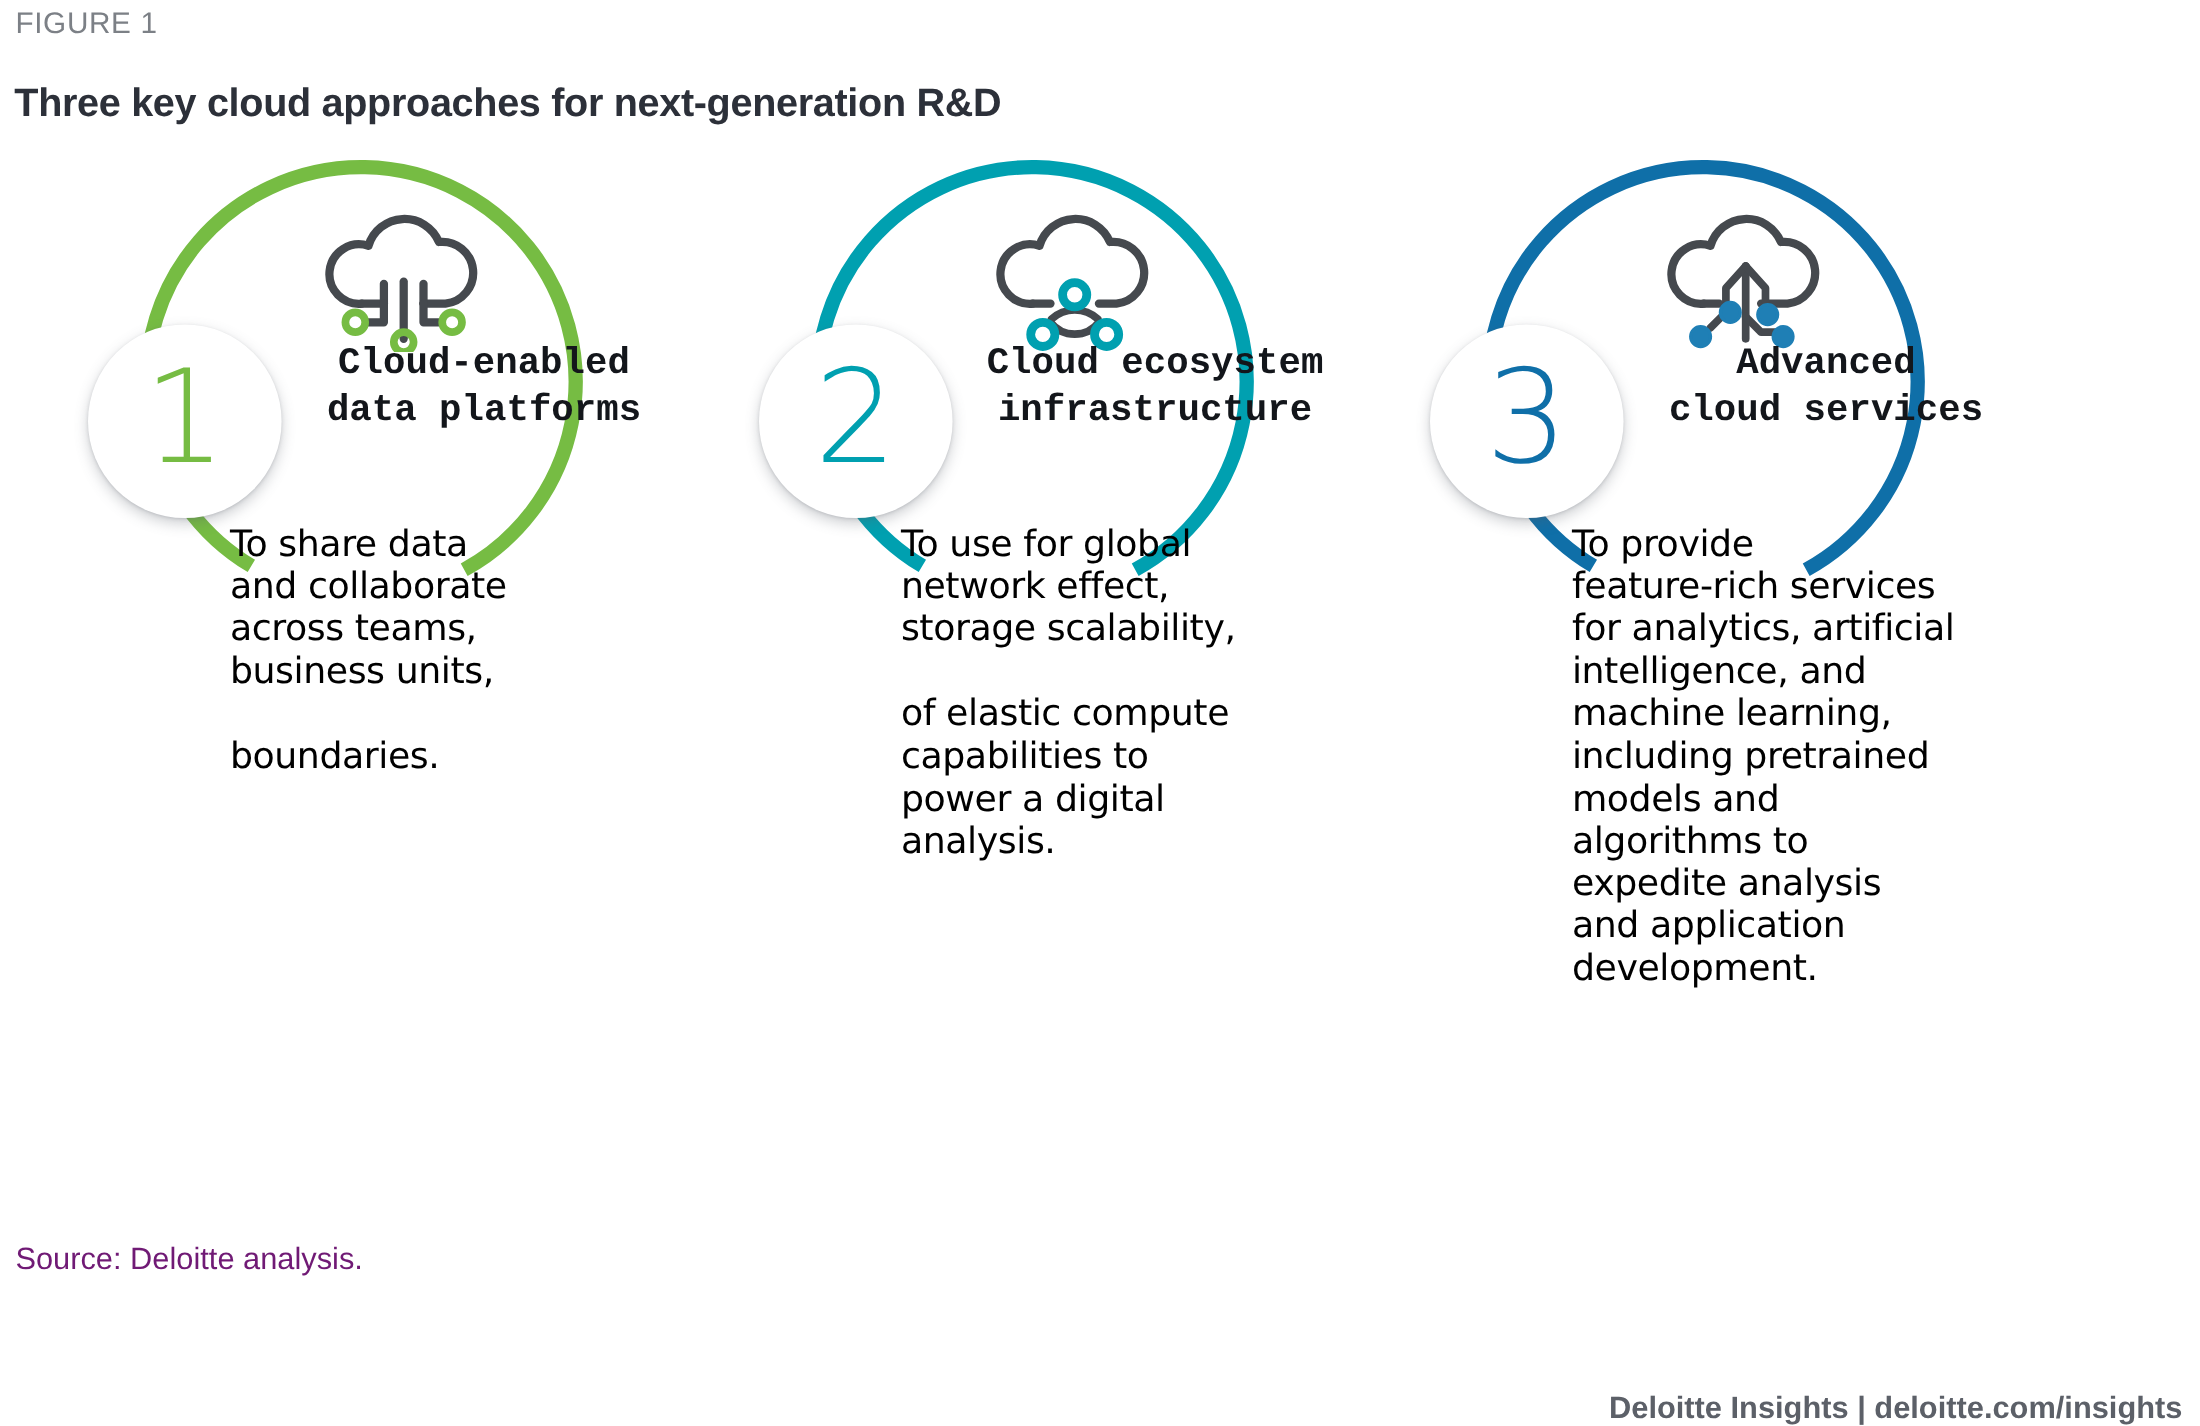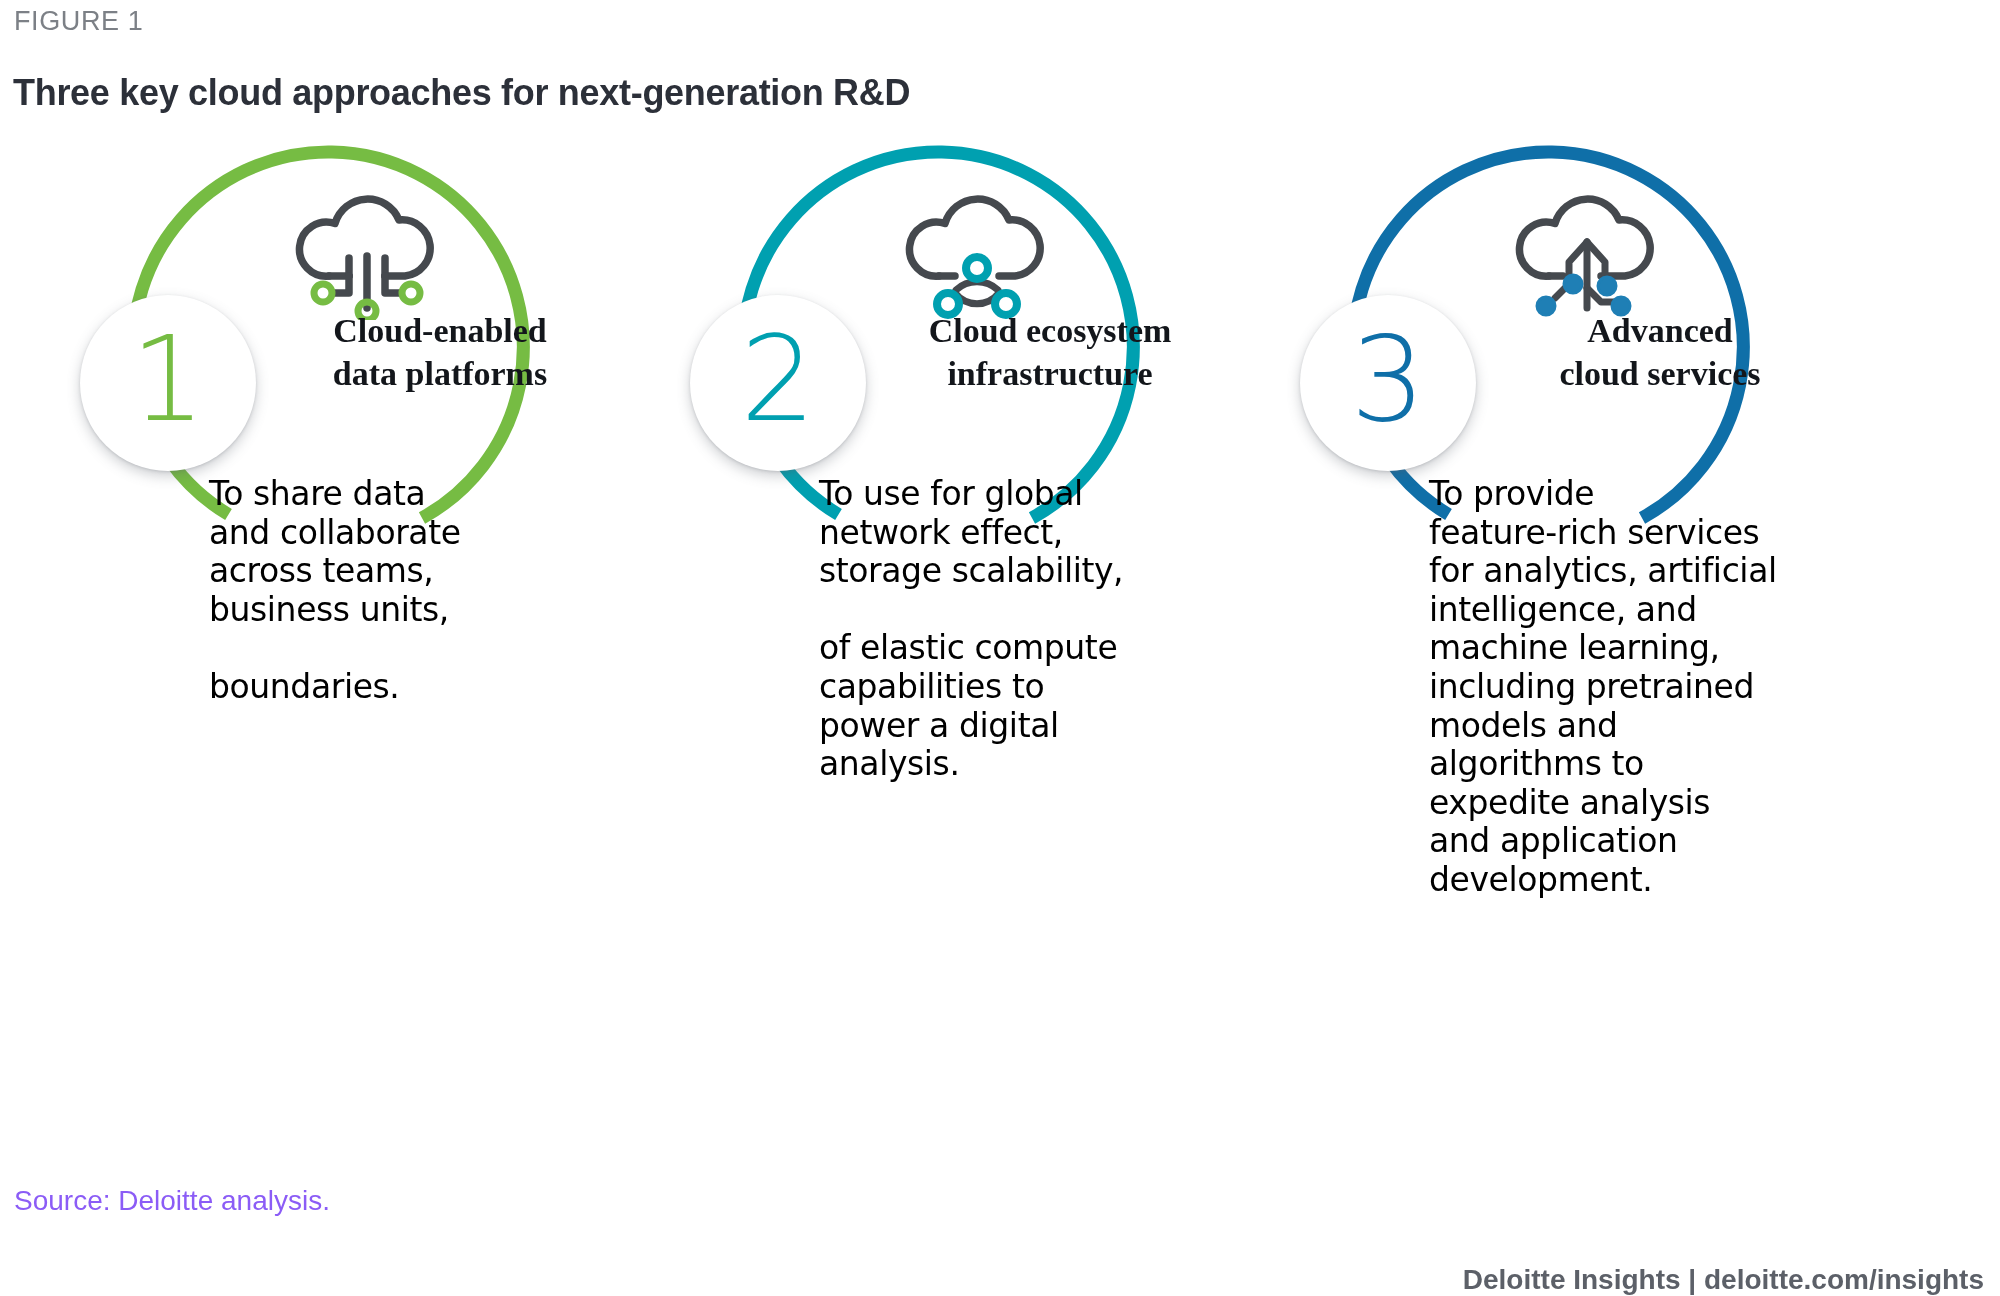--- a/index.html
+++ b/index.html
@@ -104,21 +104,21 @@
   .panel-heading {
     position: absolute;
     left: 160px;
     top: 190px;
     width: 470px;
     text-align: center;
     font-size: 34px;
     line-height: 1.25;
     font-weight: bold;
     color: #13161b;
-    font-family: Liberation Serif, serif;
+    font-family: Liberation Mono, monospace;
     z-index: 6;
   }
 
   
   .panel-body {
     position: absolute;
     left: 164px;
     top: 355px;
     width: 360px;
     font-size: 33px;
@@ -128,23 +128,23 @@
     font-family: "DejaVu Sans", sans-serif;
     letter-spacing: -0.4px;
     z-index: 6;
   }
   #panel-2 .panel-body { width: 400px; }
 
   
   #source-note {
     position: absolute;
     left: 14px;
-    top: 1185px;
+    top: 1129px;
     font-size: 28px;
-    color: #8b5cf6;
+    color: #701a75;
     font-family: "Liberation Sans", sans-serif;
     white-space: nowrap;
   }
   #brand-line {
     position: absolute;
     right: 16px;
     top: 1252px;
     font-size: 28px;
     font-weight: bold;
     color: #5c6068;

